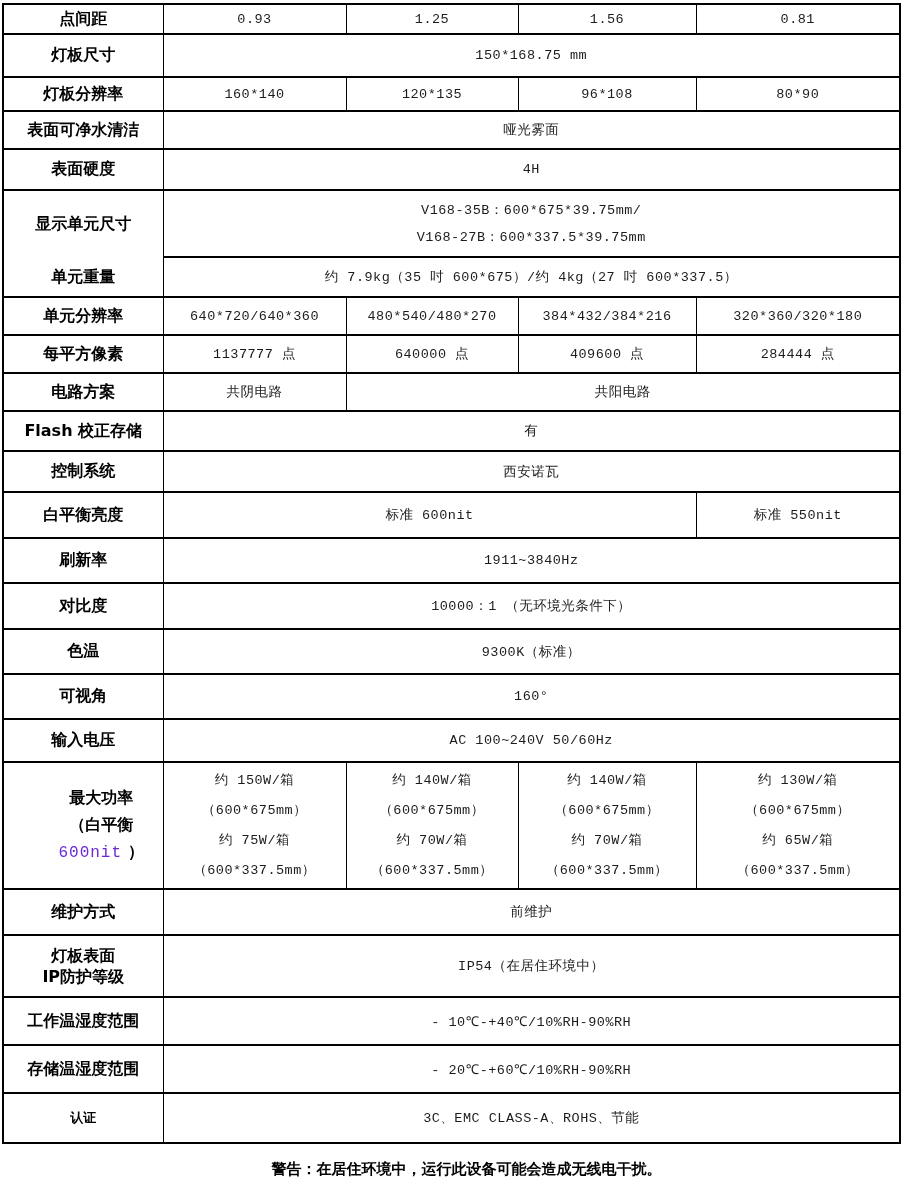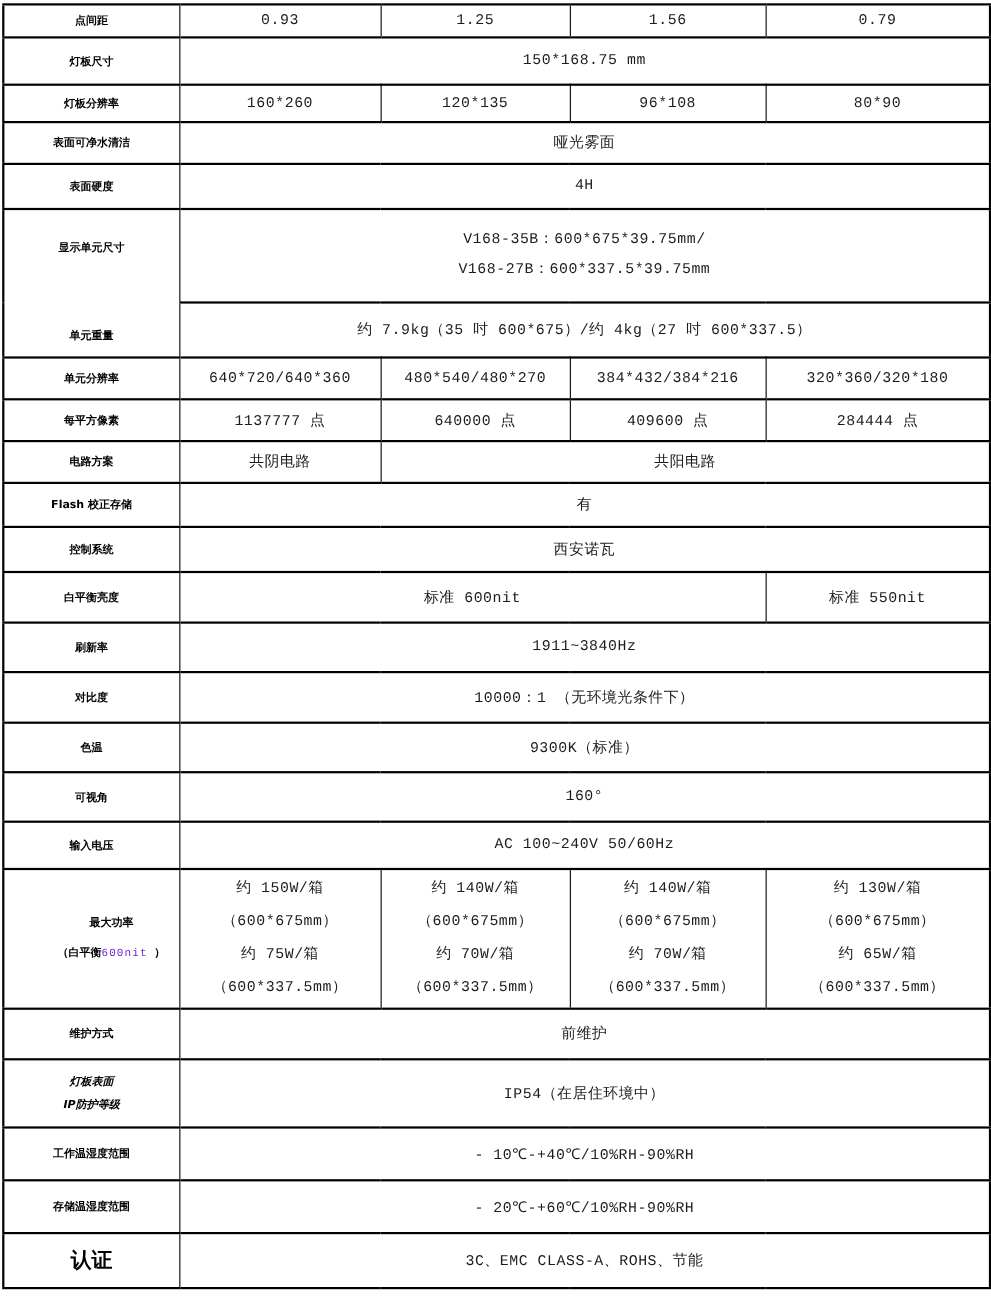--- a/index.html
+++ b/index.html
@@ -25,38 +25,38 @@
     text-align: center;
     vertical-align: middle;
     padding: 0;
     font-size: 13.5px;
     overflow: hidden;
   }
   td.label {
     font-family: "DejaVu Sans", "Liberation Sans", sans-serif;
     font-weight: bold;
     color: #000;
-    font-size: 10px;
-  }
-  td.label.cert { font-size: 19px; margin-left: 40px; }
+    font-size: 16px;
+  }
+  td.label.cert { font-size: 13px; margin-left: 40px; }
   td.val { letter-spacing: 0.5px; }
   .twolines div { line-height: 27px; }
-  .dual { display: flex; flex-direction: column; gap: 28px; }
+  .dual { display: flex; flex-direction: column; }
   .dual .dtop  { height: 67px; display: flex; align-items: center; justify-content: center; }
   .dual .dbot  { height: 38px; display: flex; align-items: center; justify-content: center; }
   td.power div { line-height: 30px; }
   td.label .lline { line-height: 27px; padding-left: 36px; }
   .nit {
     font-family: "Liberation Mono", "DejaVu Sans Mono", monospace;
     font-weight: normal;
     color: #6d28d9;
     letter-spacing: 1px;
   }
   .sfx { margin-left: 6px; }
-  .iplabel div { line-height: 21px; font-style: italic; }
+  .iplabel div { line-height: 21px; }
   .warning {
     margin-top: 16px;
     text-align: center;
     font-family: Liberation Serif, serif;
     font-weight: bold;
     font-size: 15px;
     color: #000;
     padding-left: 32px;
   }
 </style>
@@ -70,29 +70,29 @@
       <col style="width:172px">
       <col style="width:178px">
       <col style="width:204px">
   </colgroup>
   <tbody>
     <tr style="height:30px">
       <td class="label">点间距</td>
       <td class="val">0.93</td>
       <td class="val">1.25</td>
       <td class="val">1.56</td>
-      <td class="val">0.79</td>
+      <td class="val">0.81</td>
     </tr>
     <tr style="height:43px">
       <td class="label">灯板尺寸</td>
       <td class="val" colspan="4">150*168.75 mm</td>
     </tr>
     <tr style="height:34px">
       <td class="label">灯板分辨率</td>
-      <td class="val">160*260</td>
+      <td class="val">160*140</td>
       <td class="val">120*135</td>
       <td class="val">96*108</td>
       <td class="val">80*90</td>
     </tr>
     <tr style="height:38px">
       <td class="label">表面可净水清洁</td>
       <td class="val" colspan="4">哑光雾面</td>
     </tr>
     <tr style="height:41px">
       <td class="label">表面硬度</td>

